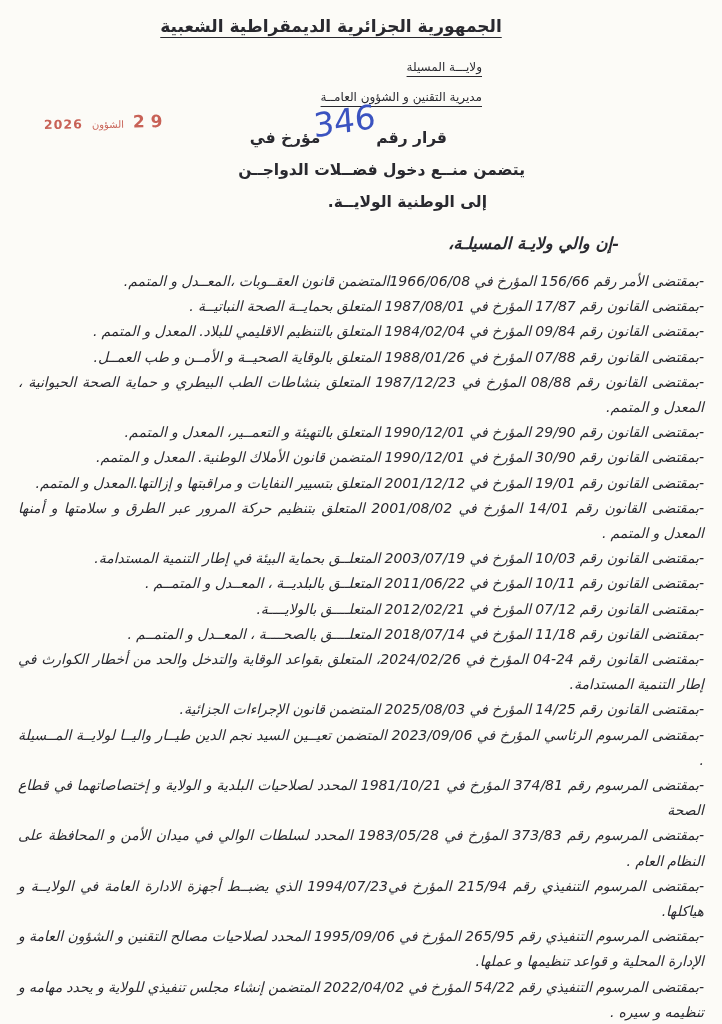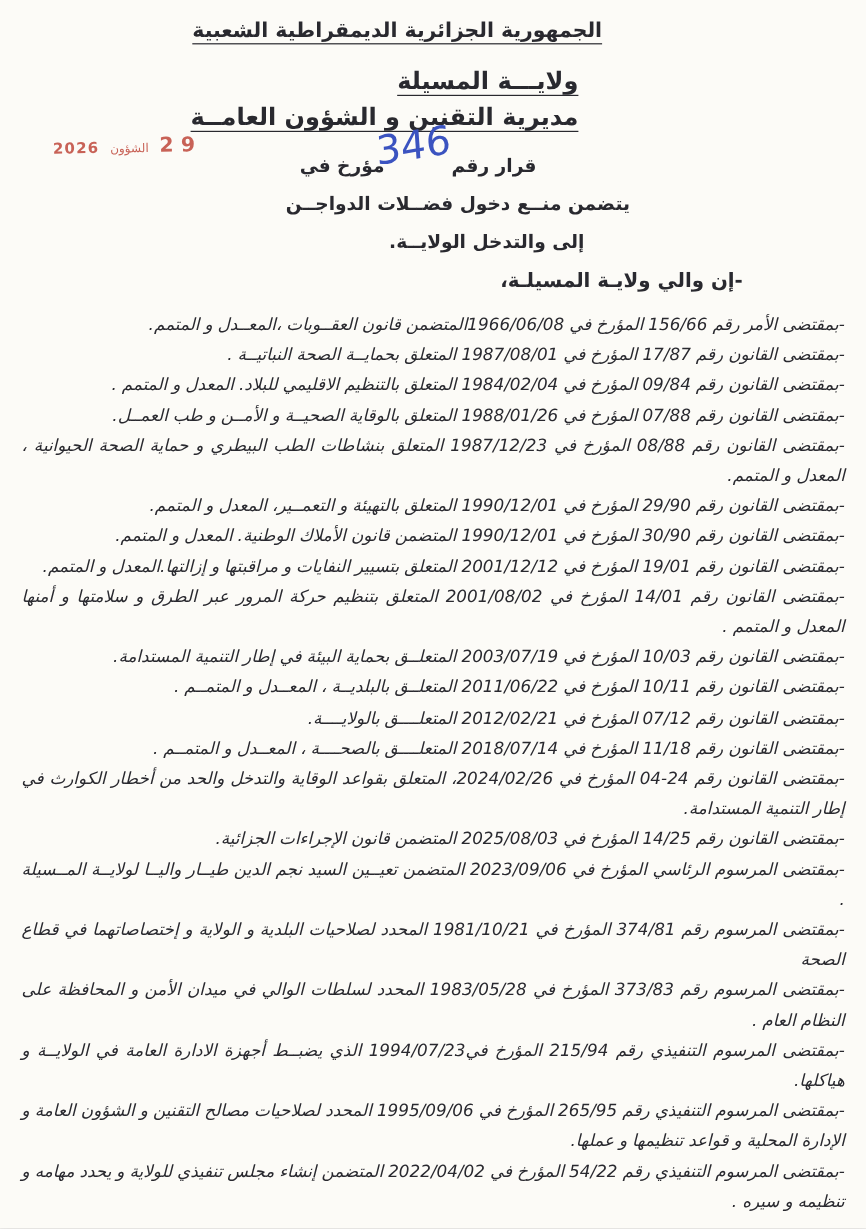--- a/index.html
+++ b/index.html
@@ -23,21 +23,21 @@
     font-weight:bold;
     font-size:17px;
     margin:2px 60px 0 0;
   }
   .org-block {
     margin:16px 222px 0 0;
     width:fit-content;
     margin-left:auto;
     text-align:right;
   }
-  .org-line { font-weight:bold; font-size:20px; line-height:30px; }
+  .org-line { font-weight:normal; font-size:12px; line-height:30px; }
 
   .decree-block {
     margin:10px 257px 0 0;
     width:fit-content;
     text-align:right;
     font-weight:bold;
     font-size:15.5px;
     line-height:32px;
     position:relative;
   }
@@ -65,24 +65,25 @@
     transform:rotate(-1deg);
     opacity:.92;
     white-space:nowrap;
     font-weight:bold;
   }
   .stamp-day   { font-size:17px; letter-spacing:6px; }
   .stamp-month { font-size:10px; font-weight:normal; }
   .stamp-year  { font-size:12.5px; letter-spacing:1px; font-weight:bold; }
 
   .wali-heading {
-    margin:6px 85px 8px 0;
+    margin:16px 85px 8px 0;
     font-weight:bold;
     font-size:16.5px;
     text-align:right;
+    font-style:italic;
   }
 
   .clauses { margin-top:16px;font-style:italic; }
   .clause {
     margin:0;
     font-size:14px;
     line-height:25.2px;
     text-align:justify;
     text-justify:inter-word;
     word-spacing:-0.3px;
@@ -98,21 +99,21 @@
   <div class="org-block">
     <div class="org-line u">ولايـــة المسيلة</div>
     <div class="org-line u">مديرية التقنين و الشؤون العامــة</div>
   </div>
 
   <div class="decree-block">
     <div>
       <span>قرار رقم</span><span class="handnum">346</span><span>مؤرخ في</span>
     </div>
     <div class="decree-l2">يتضمن منــع دخول فضــلات الدواجــن</div>
-    <div class="decree-l3">إلى والتدخل الولايــة.</div>
+    <div class="decree-l3">إلى الوطنية الولايــة.</div>
   </div>
 
   <div class="stamp">
     <span class="stamp-day">29</span>
     <span class="stamp-month">الشؤون</span>
     <span class="stamp-year">2026</span>
   </div>
 
   <div class="wali-heading">-إن والي ولايـة المسيلـة،</div>
 

